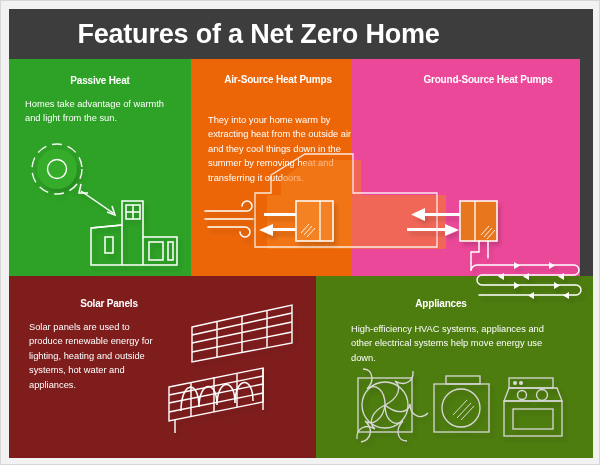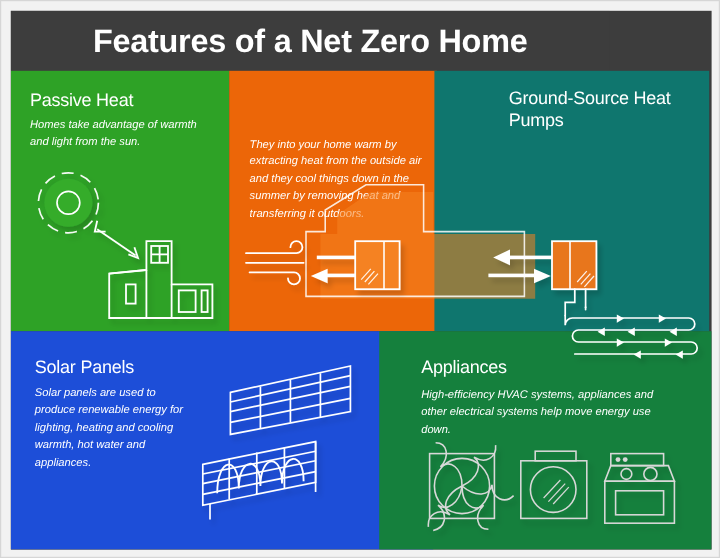--- a/index.html
+++ b/index.html
@@ -23,30 +23,30 @@
     background:#3d3d3d;display:flex;align-items:center;justify-content:center;
   }
   .header h1{
     margin:0;color:#ffffff;font-size:27px;font-weight:bold;letter-spacing:-0.2px;
   }
 
   
   .panel{position:absolute;overflow:hidden;}
   .p-green  {left:0;   top:50px; width:182px; height:217px; background:#2ea226;}
   .p-orange {left:182px;top:50px;width:173px; height:217px; background:#ec6608;}
-  .p-dkorange{left:353px;top:50px;width:229px;height:217px; background:#0f766e;}
-  .p-blue   {left:0;   top:267px;width:352px; height:182px; background:#1d4ed8;}
-  .p-dark   {left:307px;top:267px;width:277px;height:182px; background:#15803d;}
+  .p-dkorange{left:342px;top:50px;width:229px;height:217px; background:#ec4899;}
+  .p-blue   {left:0;   top:267px;width:352px; height:182px; background:#7f1d1d;}
+  .p-dark   {left:307px;top:267px;width:277px;height:182px; background:#4d7c0f;}
 
   .ptitle{
-    position:absolute;color:#ffffff;font-weight:normal;font-size:15px;
-    line-height:1.22;letter-spacing:-0.2px;margin:0;
+    position:absolute;color:#ffffff;font-weight:bold;font-size:10px;
+    line-height:1.22;letter-spacing:-0.2px;margin:0;text-align:center;
   }
   .pbody{
-    position:absolute;color:#ffffff;font-size:9.3px;line-height:1.55;margin:0;font-style:italic;
+    position:absolute;color:#ffffff;font-size:9.3px;line-height:1.55;margin:0;
   }
   .p-green  .ptitle{left:16px;top:16px;width:150px;}
   .p-green  .pbody {left:16px;top:38px;width:140px;}
   .p-orange .ptitle{left:17px;top:15px;width:140px;}
   .p-orange .pbody {left:17px;top:54px;width:144px;}
   .p-dkorange .ptitle{left:62px;top:15px;width:150px;}
   .p-dkorange .pbody {left:62px;top:54px;width:140px;}
   .p-blue   .ptitle{left:20px;top:22px;width:160px;}
   .p-blue   .pbody {left:20px;top:44px;width:126px;}
   .p-dark   .ptitle{left:35px;top:22px;width:180px;}
@@ -64,30 +64,31 @@
     <div class="header">
       <h1>Features of a Net Zero Home</h1>
     </div>
 
     <div class="panel p-green">
       <div class="ptitle">Passive Heat</div>
       <div class="pbody">Homes take advantage of warmth and light from the sun.</div>
     </div>
 
     <div class="panel p-orange">
+      <div class="ptitle">Air-Source Heat Pumps</div>
       <div class="pbody">They into your home warm by extracting heat from the outside air and they cool things down in the summer by removing heat and transferring it outdoors.</div>
     </div>
 
     <div class="panel p-dkorange">
       <div class="ptitle">Ground-Source Heat Pumps</div>
     </div>
 
     <div class="panel p-blue">
       <div class="ptitle">Solar Panels</div>
-      <div class="pbody">Solar panels are used to produce renewable energy for lighting, heating and cooling warmth, hot water and appliances.</div>
+      <div class="pbody">Solar panels are used to produce renewable energy for lighting, heating and outside systems, hot water and appliances.</div>
     </div>
 
     <div class="panel p-dark">
       <div class="ptitle">Appliances</div>
       <div class="pbody">High-efficiency HVAC systems, appliances and other electrical systems help move energy use down.</div>
     </div>
 
     <svg class="overlay" viewBox="0 0 584 449">
       <defs>
         <filter id="sh" x="-30%" y="-30%" width="180%" height="180%">

